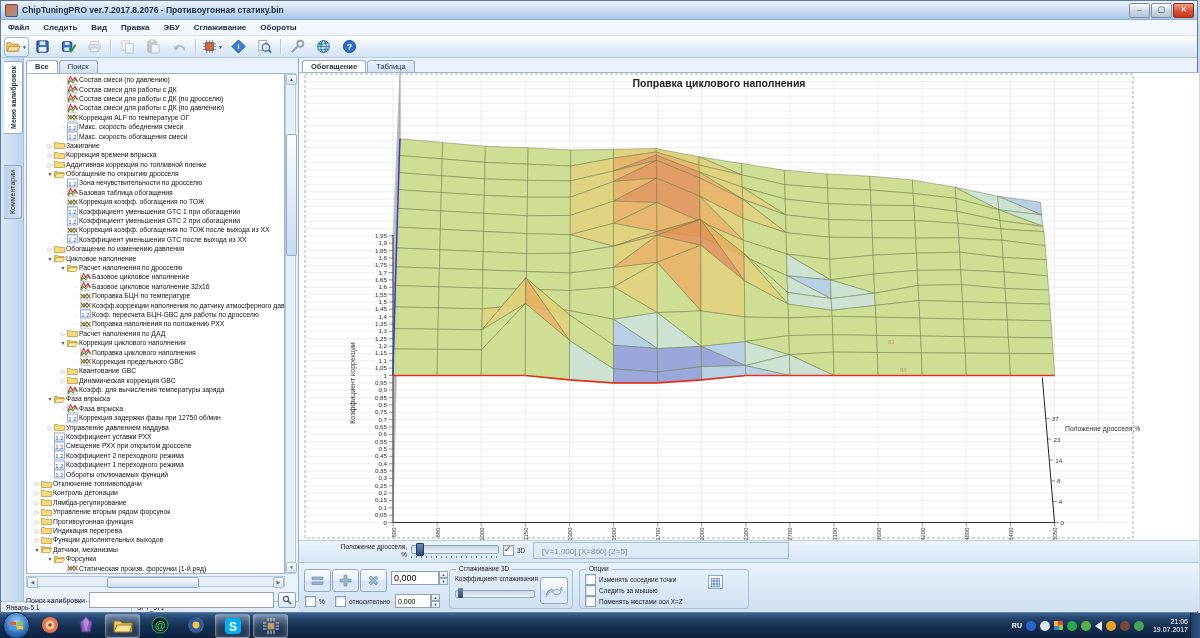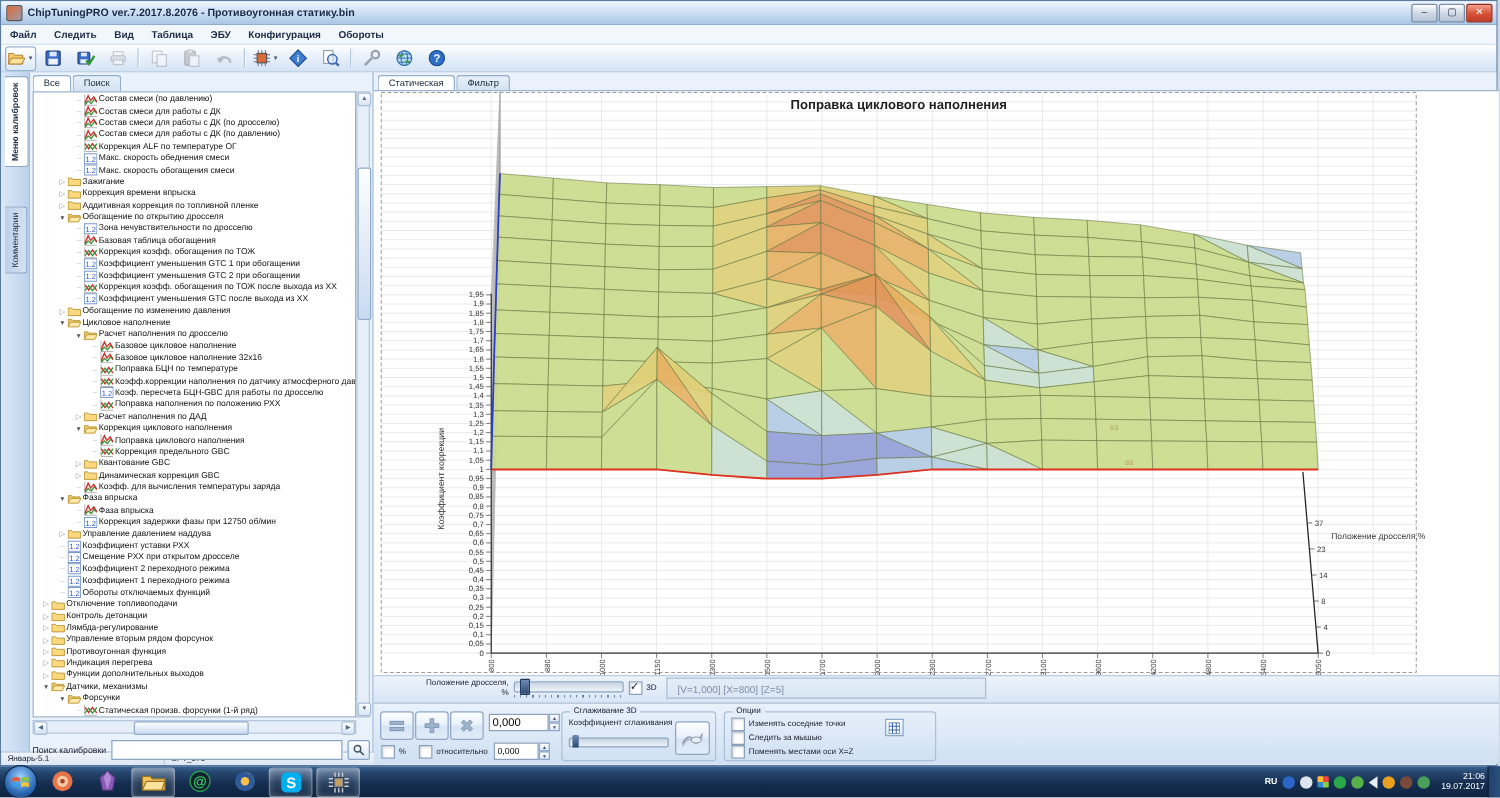--- a/index.html
+++ b/index.html
@@ -34,21 +34,21 @@
   #vstrip{width:22px;background:linear-gradient(90deg,#dbe8f7,#bcd3ec);border-right:1px solid #a8c0dc;position:relative;}
   .vtab{position:absolute;left:3px;width:17px;border:1px solid #8fa8c8;border-right:none;border-radius:3px 0 0 3px;
         writing-mode:vertical-rl;transform:rotate(180deg);font-size:7px;color:#234;
         display:flex;align-items:center;justify-content:center;padding:4px 0;background:linear-gradient(90deg,#d4e2f2,#bcd0e8);}
   .vtab.active{background:#fff;left:3px;width:18px;font-weight:bold;}
   
   #leftpanel{width:274px;background:#e9f1fa;border-right:1px solid #92aecd;position:relative;}
   #lptabs{height:15px;display:flex;padding-left:2px;padding-top:2px;}
   .ptab{font-size:7.5px;padding:1px 8px 0 8px;border:1px solid #93aecb;border-bottom:none;border-radius:3px 3px 0 0;
         background:linear-gradient(#e8f0f9,#cfdff1);color:#234;margin-right:1px;}
-  .ptab.active{background:#fff;font-weight:normal;}
+  .ptab.active{background:#fff;font-weight:bold;}
   #tree{position:absolute;left:2px;right:13px;top:15px;height:501px;background:#fff;border:1px solid #9bb4cf;
         overflow:hidden;padding-top:1px;box-sizing:border-box;}
   .trow{height:9.4px;display:flex;align-items:center;white-space:nowrap;}
   .exp{width:8px;font-size:6px;color:#555;text-align:center;flex:none;}
   .exp.c{color:#999;}
   .ticon{width:12px;flex:none;display:flex;align-items:center;}
   .tlabel{font-size:6.8px;color:#111;}
   
   .sb{position:absolute;background:#e6eef8;border:1px solid #b6c8de;box-sizing:border-box;}
   #vsb{top:15px;right:2px;width:11px;height:501px;}
@@ -128,23 +128,23 @@
       <div class="wbtn">–</div>
       <div class="wbtn">▢</div>
       <div class="wbtn close">✕</div>
     </div>
   </div>
 
   <div id="menubar">
       <span class="mitem">Файл</span>
       <span class="mitem">Следить</span>
       <span class="mitem">Вид</span>
-      <span class="mitem">Таблица</span>
+      <span class="mitem">Правка</span>
       <span class="mitem">ЭБУ</span>
-      <span class="mitem">Конфигурация</span>
+      <span class="mitem">Сглаживание</span>
       <span class="mitem">Обороты</span>
     </div>
   <div id="toolbar">
       <div class="tbtn">
         <svg viewBox="0 0 16 16" width="15" height="15">
           <path d="M1 13V4h4l1.5 1.5H13V13z" fill="#f7c968" stroke="#ad7f2a" stroke-width="0.8"></path>
           <path d="M1 13l2.5-5H15l-3 5z" fill="#fde29a" stroke="#ad7f2a" stroke-width="0.8"></path>
         </svg>
         <span class="ddarrow">▼</span>
       </div>
@@ -797,22 +797,22 @@
           <svg width="10" height="10" viewBox="0 0 10 10">
             <circle cx="4" cy="4" r="2.6" fill="none" stroke="#456" stroke-width="1.2"></circle>
             <path d="M6 6l3 3" stroke="#456" stroke-width="1.4"></path>
           </svg>
         </div>
       </div>
     </div>
 
     <div id="rightpanel">
       <div id="rptabs">
-          <div class="ptab active">Статическая</div>
-          <div class="ptab">Фильтр</div>
+          <div class="ptab active">Обогащение</div>
+          <div class="ptab">Таблица</div>
         </div>
       <div id="chartwrap">
         <svg id="chart-svg" width="900" height="468" viewBox="0 0 900 468">
             <line x1="6" y1="449.5" x2="834" y2="449.5" stroke="#dddddd" stroke-width="0.5"></line>
             <line x1="6" y1="442.15" x2="834" y2="442.15" stroke="#dddddd" stroke-width="0.5"></line>
             <line x1="6" y1="434.8" x2="834" y2="434.8" stroke="#dddddd" stroke-width="0.5"></line>
             <line x1="6" y1="427.45" x2="834" y2="427.45" stroke="#dddddd" stroke-width="0.5"></line>
             <line x1="6" y1="420.1" x2="834" y2="420.1" stroke="#dddddd" stroke-width="0.5"></line>
             <line x1="6" y1="412.75" x2="834" y2="412.75" stroke="#dddddd" stroke-width="0.5"></line>
             <line x1="6" y1="405.4" x2="834" y2="405.4" stroke="#dddddd" stroke-width="0.5"></line>

